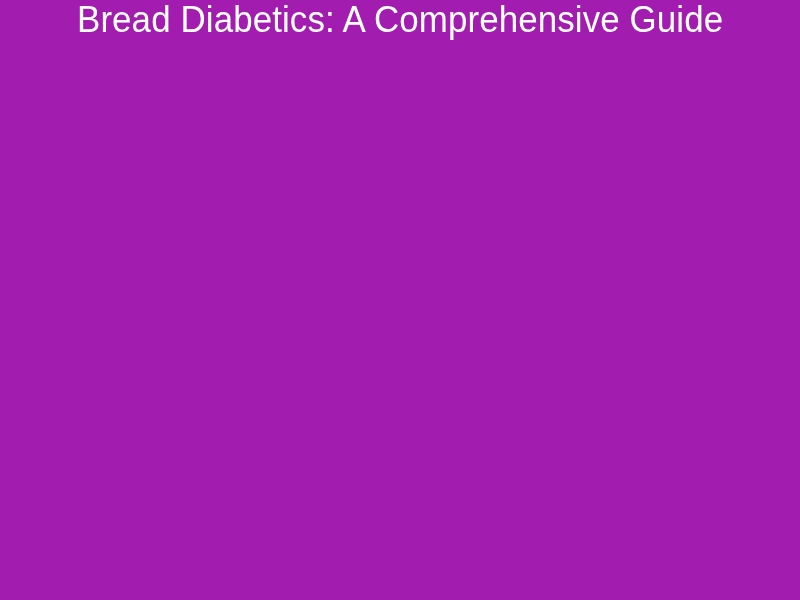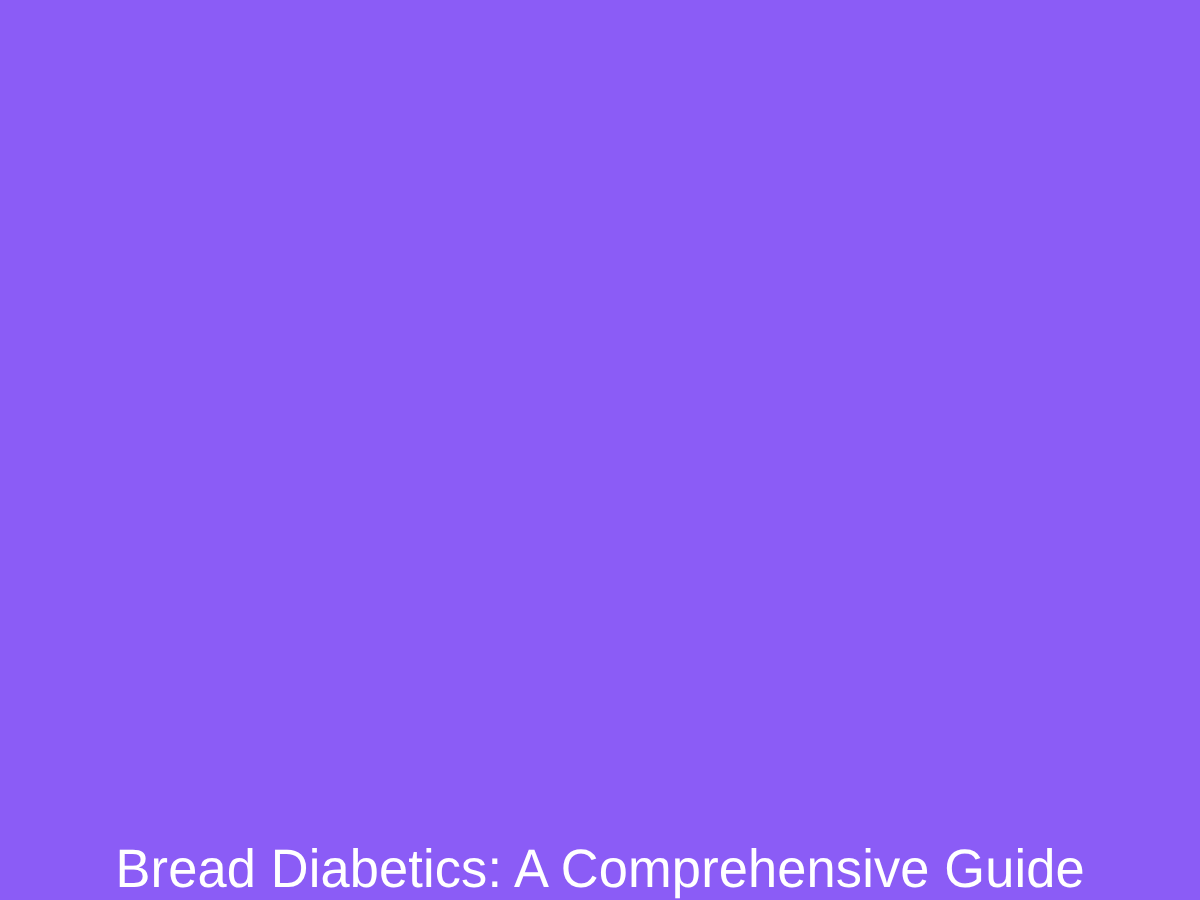--- a/index.html
+++ b/index.html
@@ -14,23 +14,23 @@
     overflow: hidden;
     font-family: "Liberation Sans", "DejaVu Sans", sans-serif;
   }
 
   
   .title-card {
     position: relative;
     box-sizing: border-box;
     width: 800px;
     height: 600px;
-    background-color: #8b5cf6;
+    background-color: #a21caf;
     display: flex;
-    align-items: flex-end;
+    align-items: flex-start;
     justify-content: center;
   }
 
   
   .title-card__headline {
     display: block;
     margin: 0;
     padding: 0 24px;
     max-width: 760px;
 

